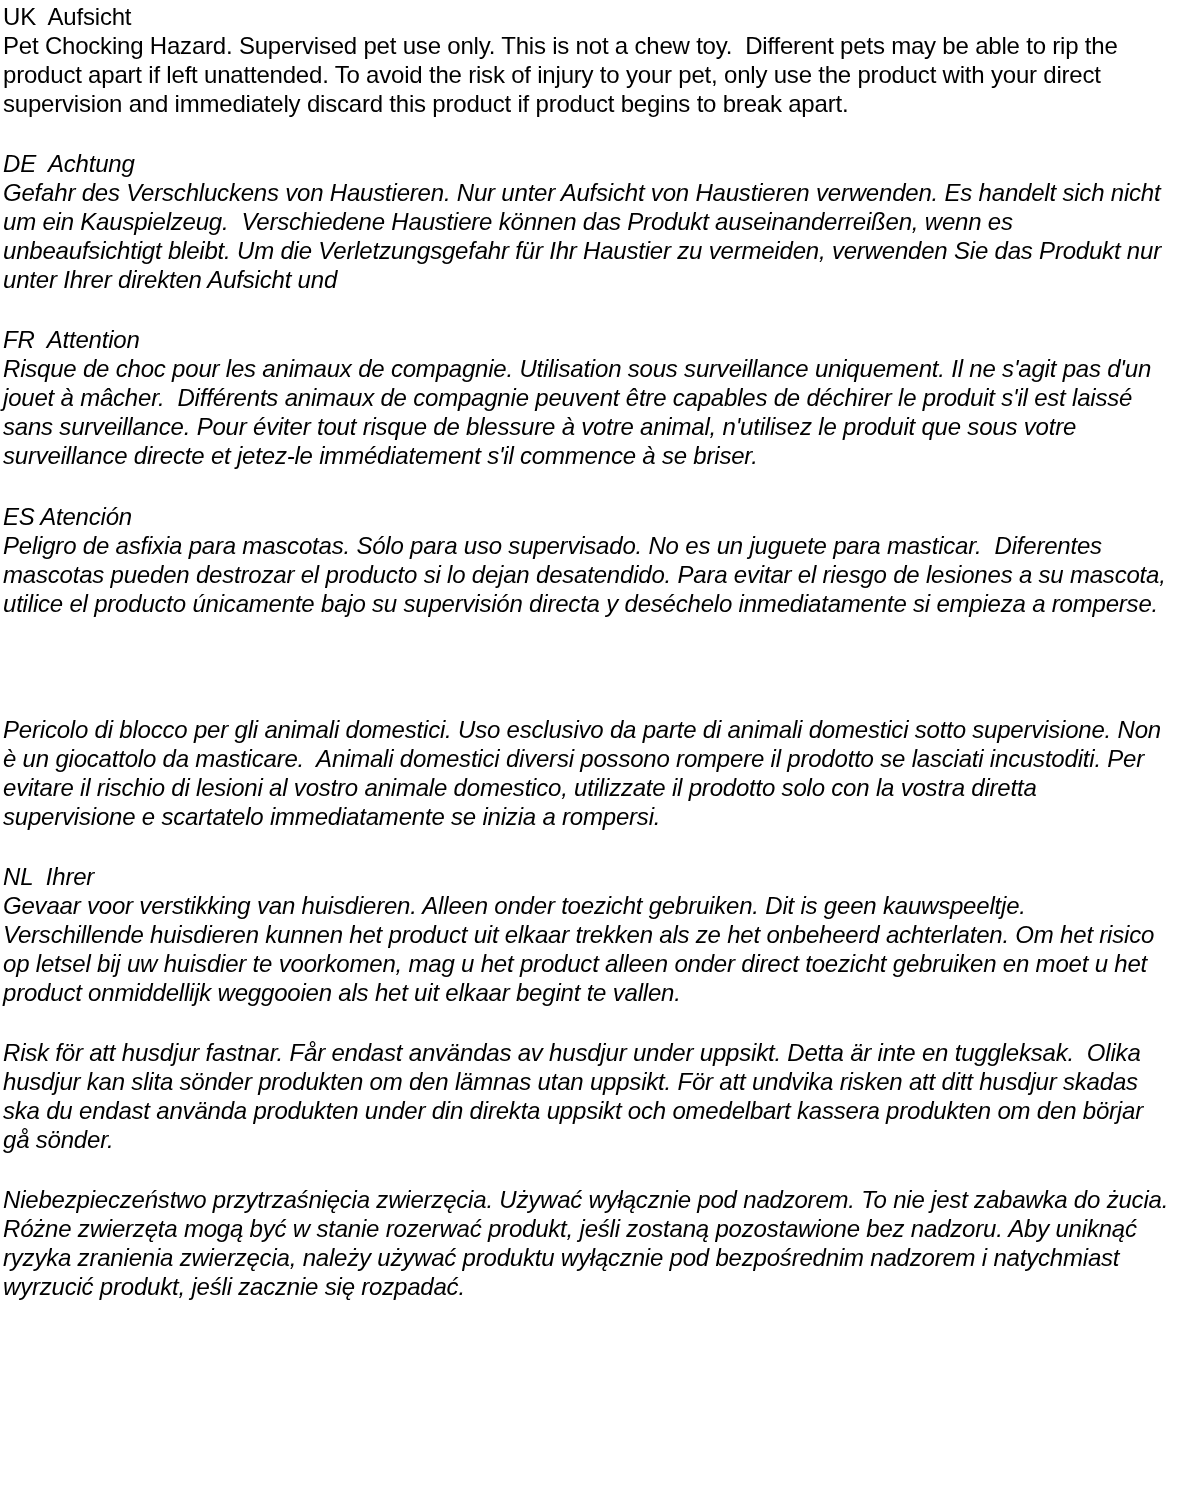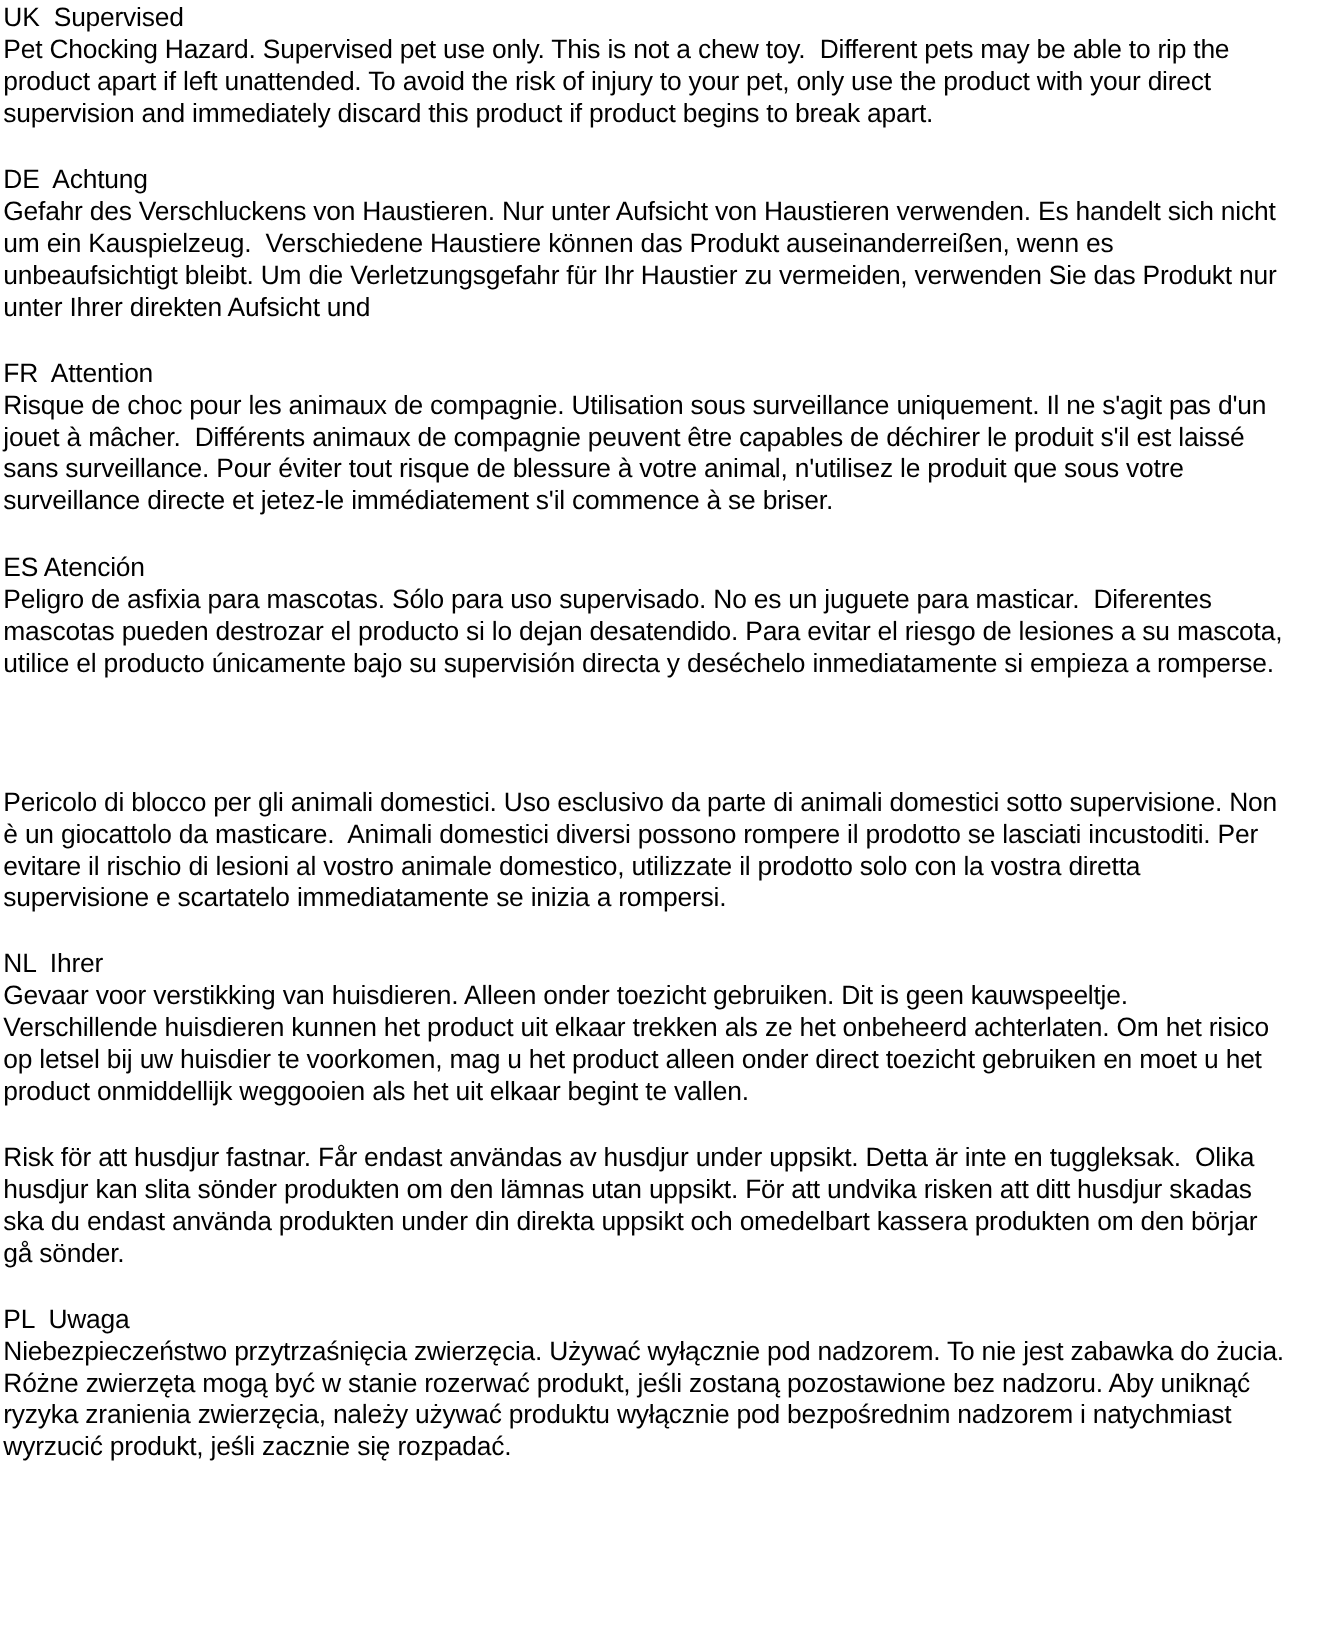--- a/index.html
+++ b/index.html
@@ -14,40 +14,40 @@
     font-family: "Liberation Sans", "DejaVu Sans", sans-serif;
   }
   .doc {
     width: 1170px;
     padding: 2px 0 0 3px;
     font-size: 24px;
     line-height: 29px;
     letter-spacing: -0.2px;
   }
   .section { margin: 0; }
-  .section + .section { margin-top: 31px; }
+  .section + .section { margin-top: 31px; font-style: italic; }
   .section.gap-small { margin-top: 32px; }
   .section.gap-large { margin-top: 97px; }
   .section h2,
   .section p {
     margin: 0;
     padding: 0;
     font-size: inherit;
     font-weight: normal;
     line-height: inherit;
     white-space: pre-wrap; 
   }
 </style>
 </head>
 <body>
 
 <main class="doc">
 
   <section class="section">
-    <h2>UK  Supervised</h2>
+    <h2>UK  Aufsicht</h2>
     <p>Pet Chocking Hazard. Supervised pet use only. This is not a chew toy.  Different pets may be able to rip the product apart if left unattended. To avoid the risk of injury to your pet, only use the product with your direct supervision and immediately discard this product if product begins to break apart.</p>
   </section>
 
   <section class="section">
     <h2>DE  Achtung</h2>
     <p>Gefahr des Verschluckens von Haustieren. Nur unter Aufsicht von Haustieren verwenden. Es handelt sich nicht um ein Kauspielzeug.  Verschiedene Haustiere können das Produkt auseinanderreißen, wenn es unbeaufsichtigt bleibt. Um die Verletzungsgefahr für Ihr Haustier zu vermeiden, verwenden Sie das Produkt nur unter Ihrer direkten Aufsicht und</p>
   </section>
 
   <section class="section">
     <h2>FR  Attention</h2>
@@ -66,17 +66,16 @@
   <section class="section">
     <h2>NL  Ihrer</h2>
     <p>Gevaar voor verstikking van huisdieren. Alleen onder toezicht gebruiken. Dit is geen kauwspeeltje.  Verschillende huisdieren kunnen het product uit elkaar trekken als ze het onbeheerd achterlaten. Om het risico op letsel bij uw huisdier te voorkomen, mag u het product alleen onder direct toezicht gebruiken en moet u het product onmiddellijk weggooien als het uit elkaar begint te vallen.</p>
   </section>
 
   <section class="section">
     <p>Risk för att husdjur fastnar. Får endast användas av husdjur under uppsikt. Detta är inte en tuggleksak.  Olika husdjur kan slita sönder produkten om den lämnas utan uppsikt. För att undvika risken att ditt husdjur skadas ska du endast använda produkten under din direkta uppsikt och omedelbart kassera produkten om den börjar gå sönder.</p>
   </section>
 
   <section class="section">
-    <h2>PL  Uwaga</h2>
     <p>Niebezpieczeństwo przytrzaśnięcia zwierzęcia. Używać wyłącznie pod nadzorem. To nie jest zabawka do żucia.  Różne zwierzęta mogą być w stanie rozerwać produkt, jeśli zostaną pozostawione bez nadzoru. Aby uniknąć ryzyka zranienia zwierzęcia, należy używać produktu wyłącznie pod bezpośrednim nadzorem i natychmiast wyrzucić produkt, jeśli zacznie się rozpadać.</p>
   </section>
 
 </main>
 
 </body></html>

